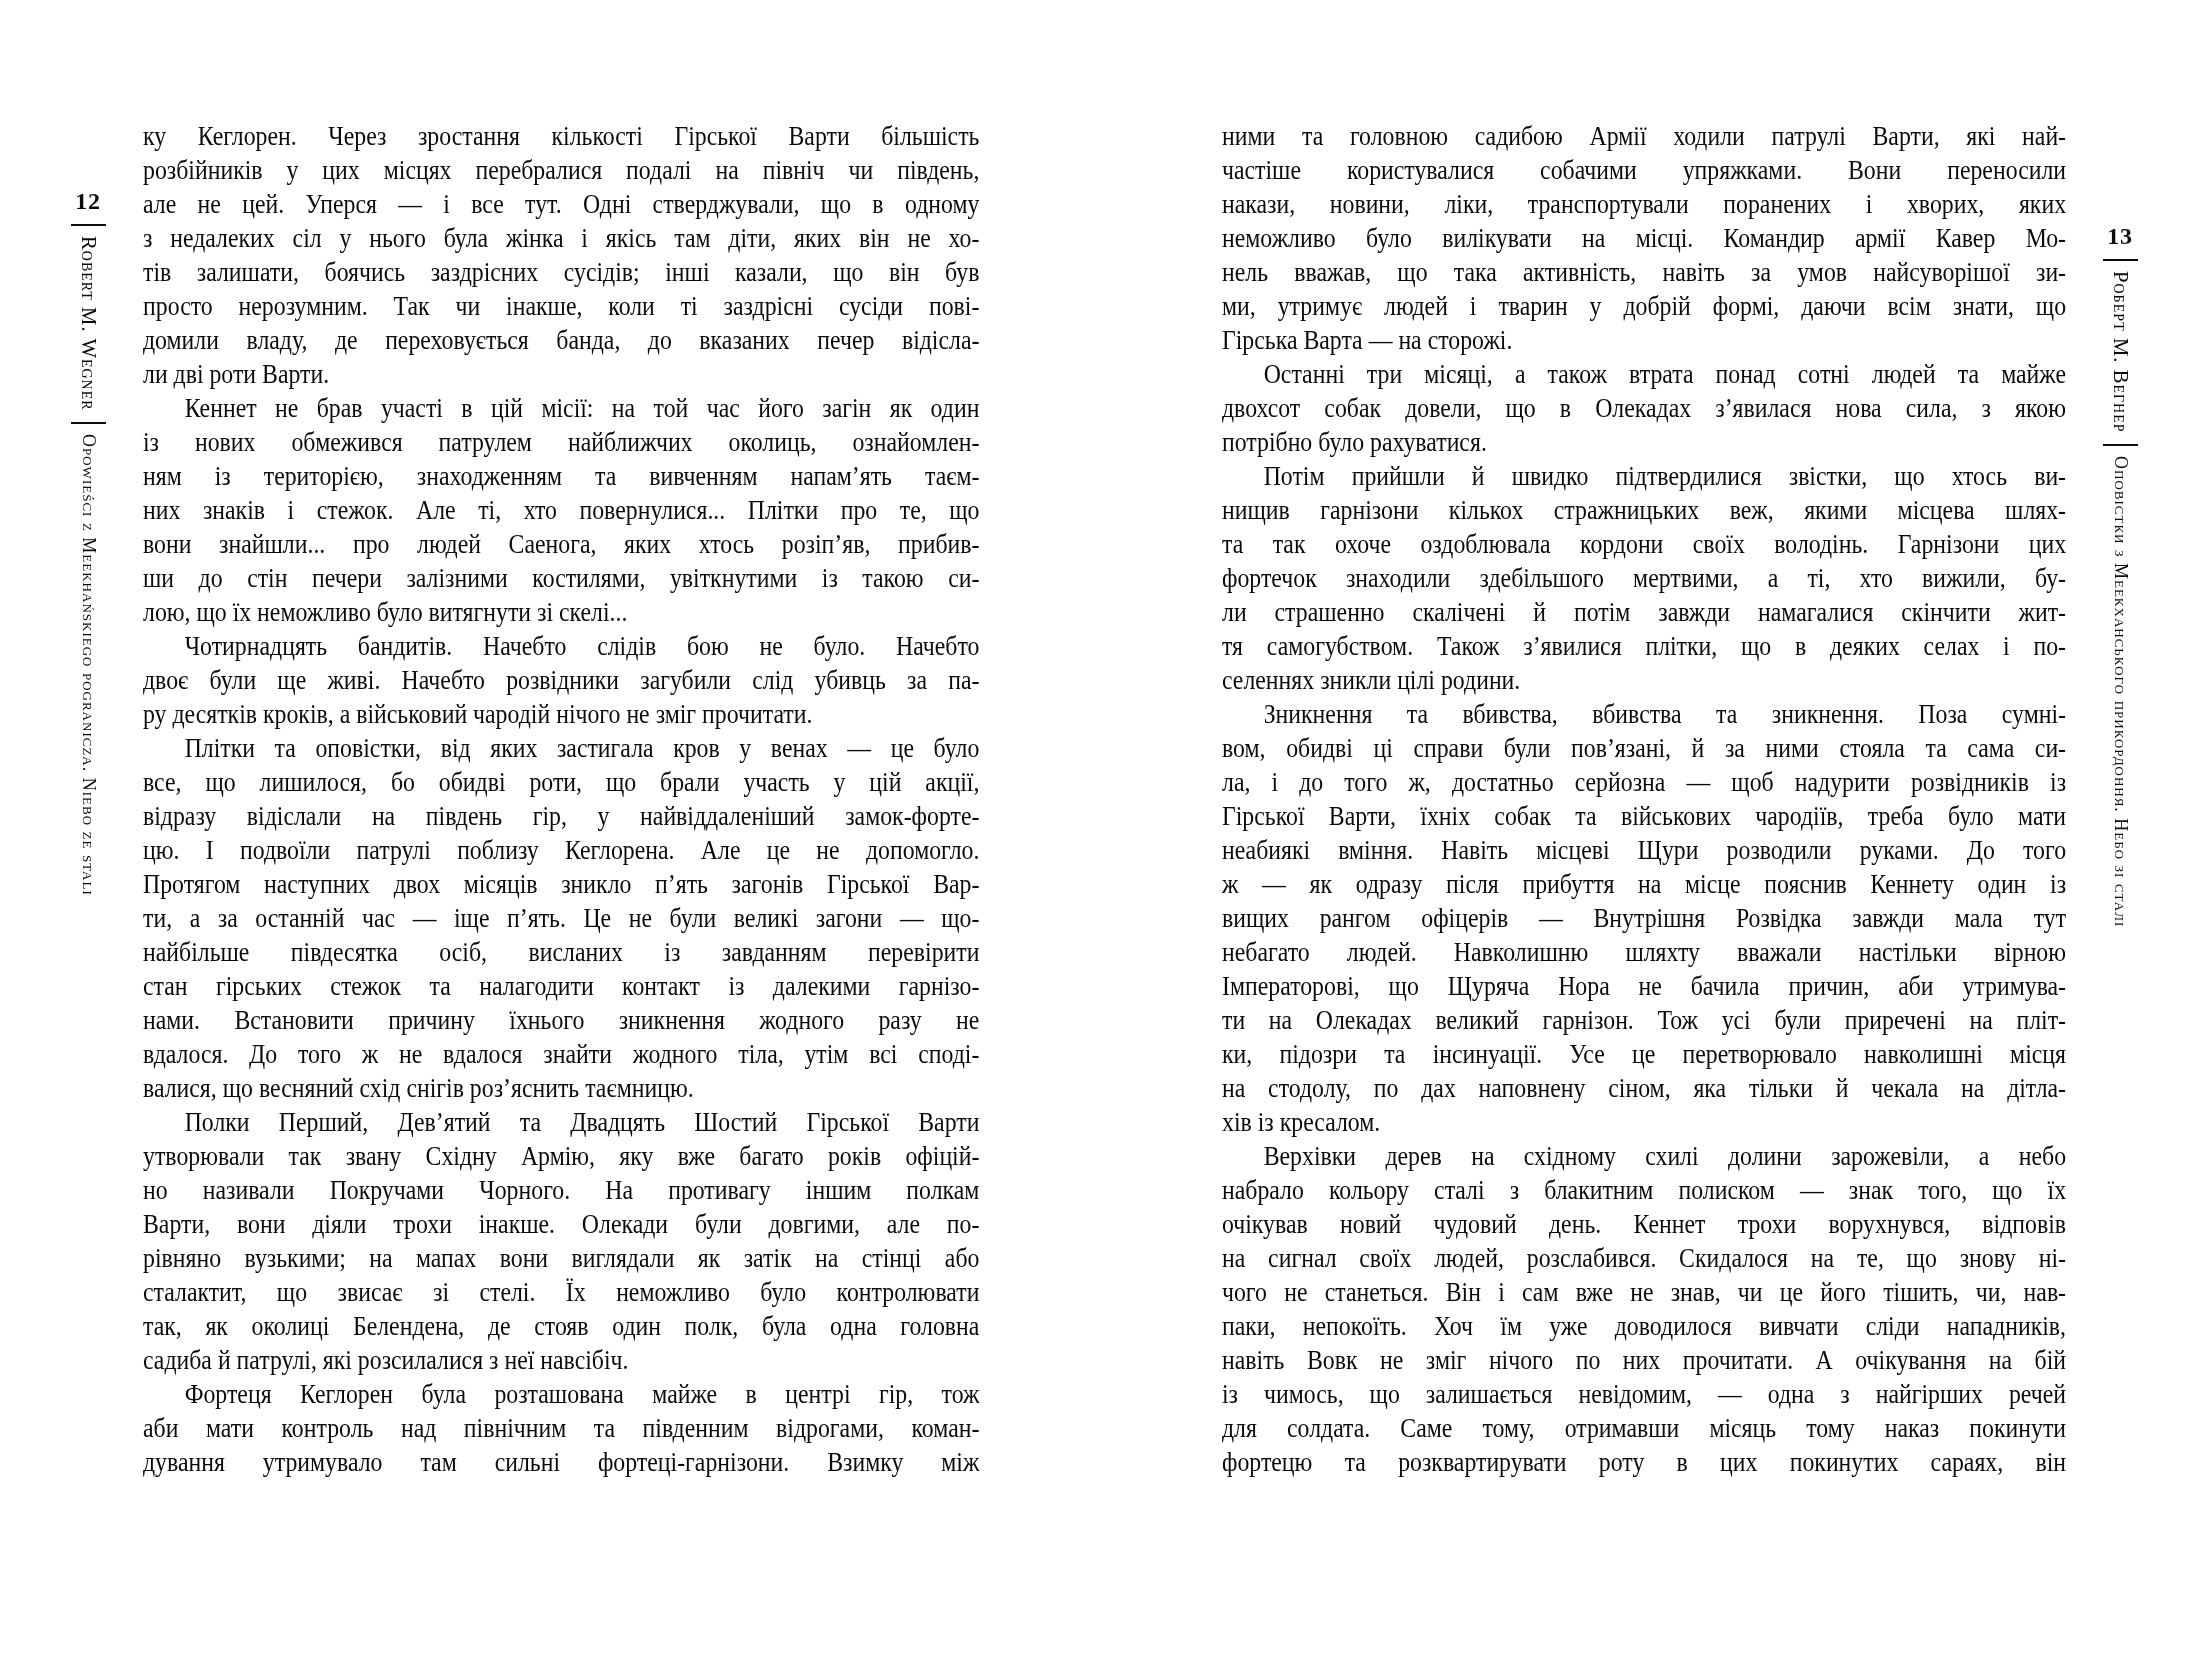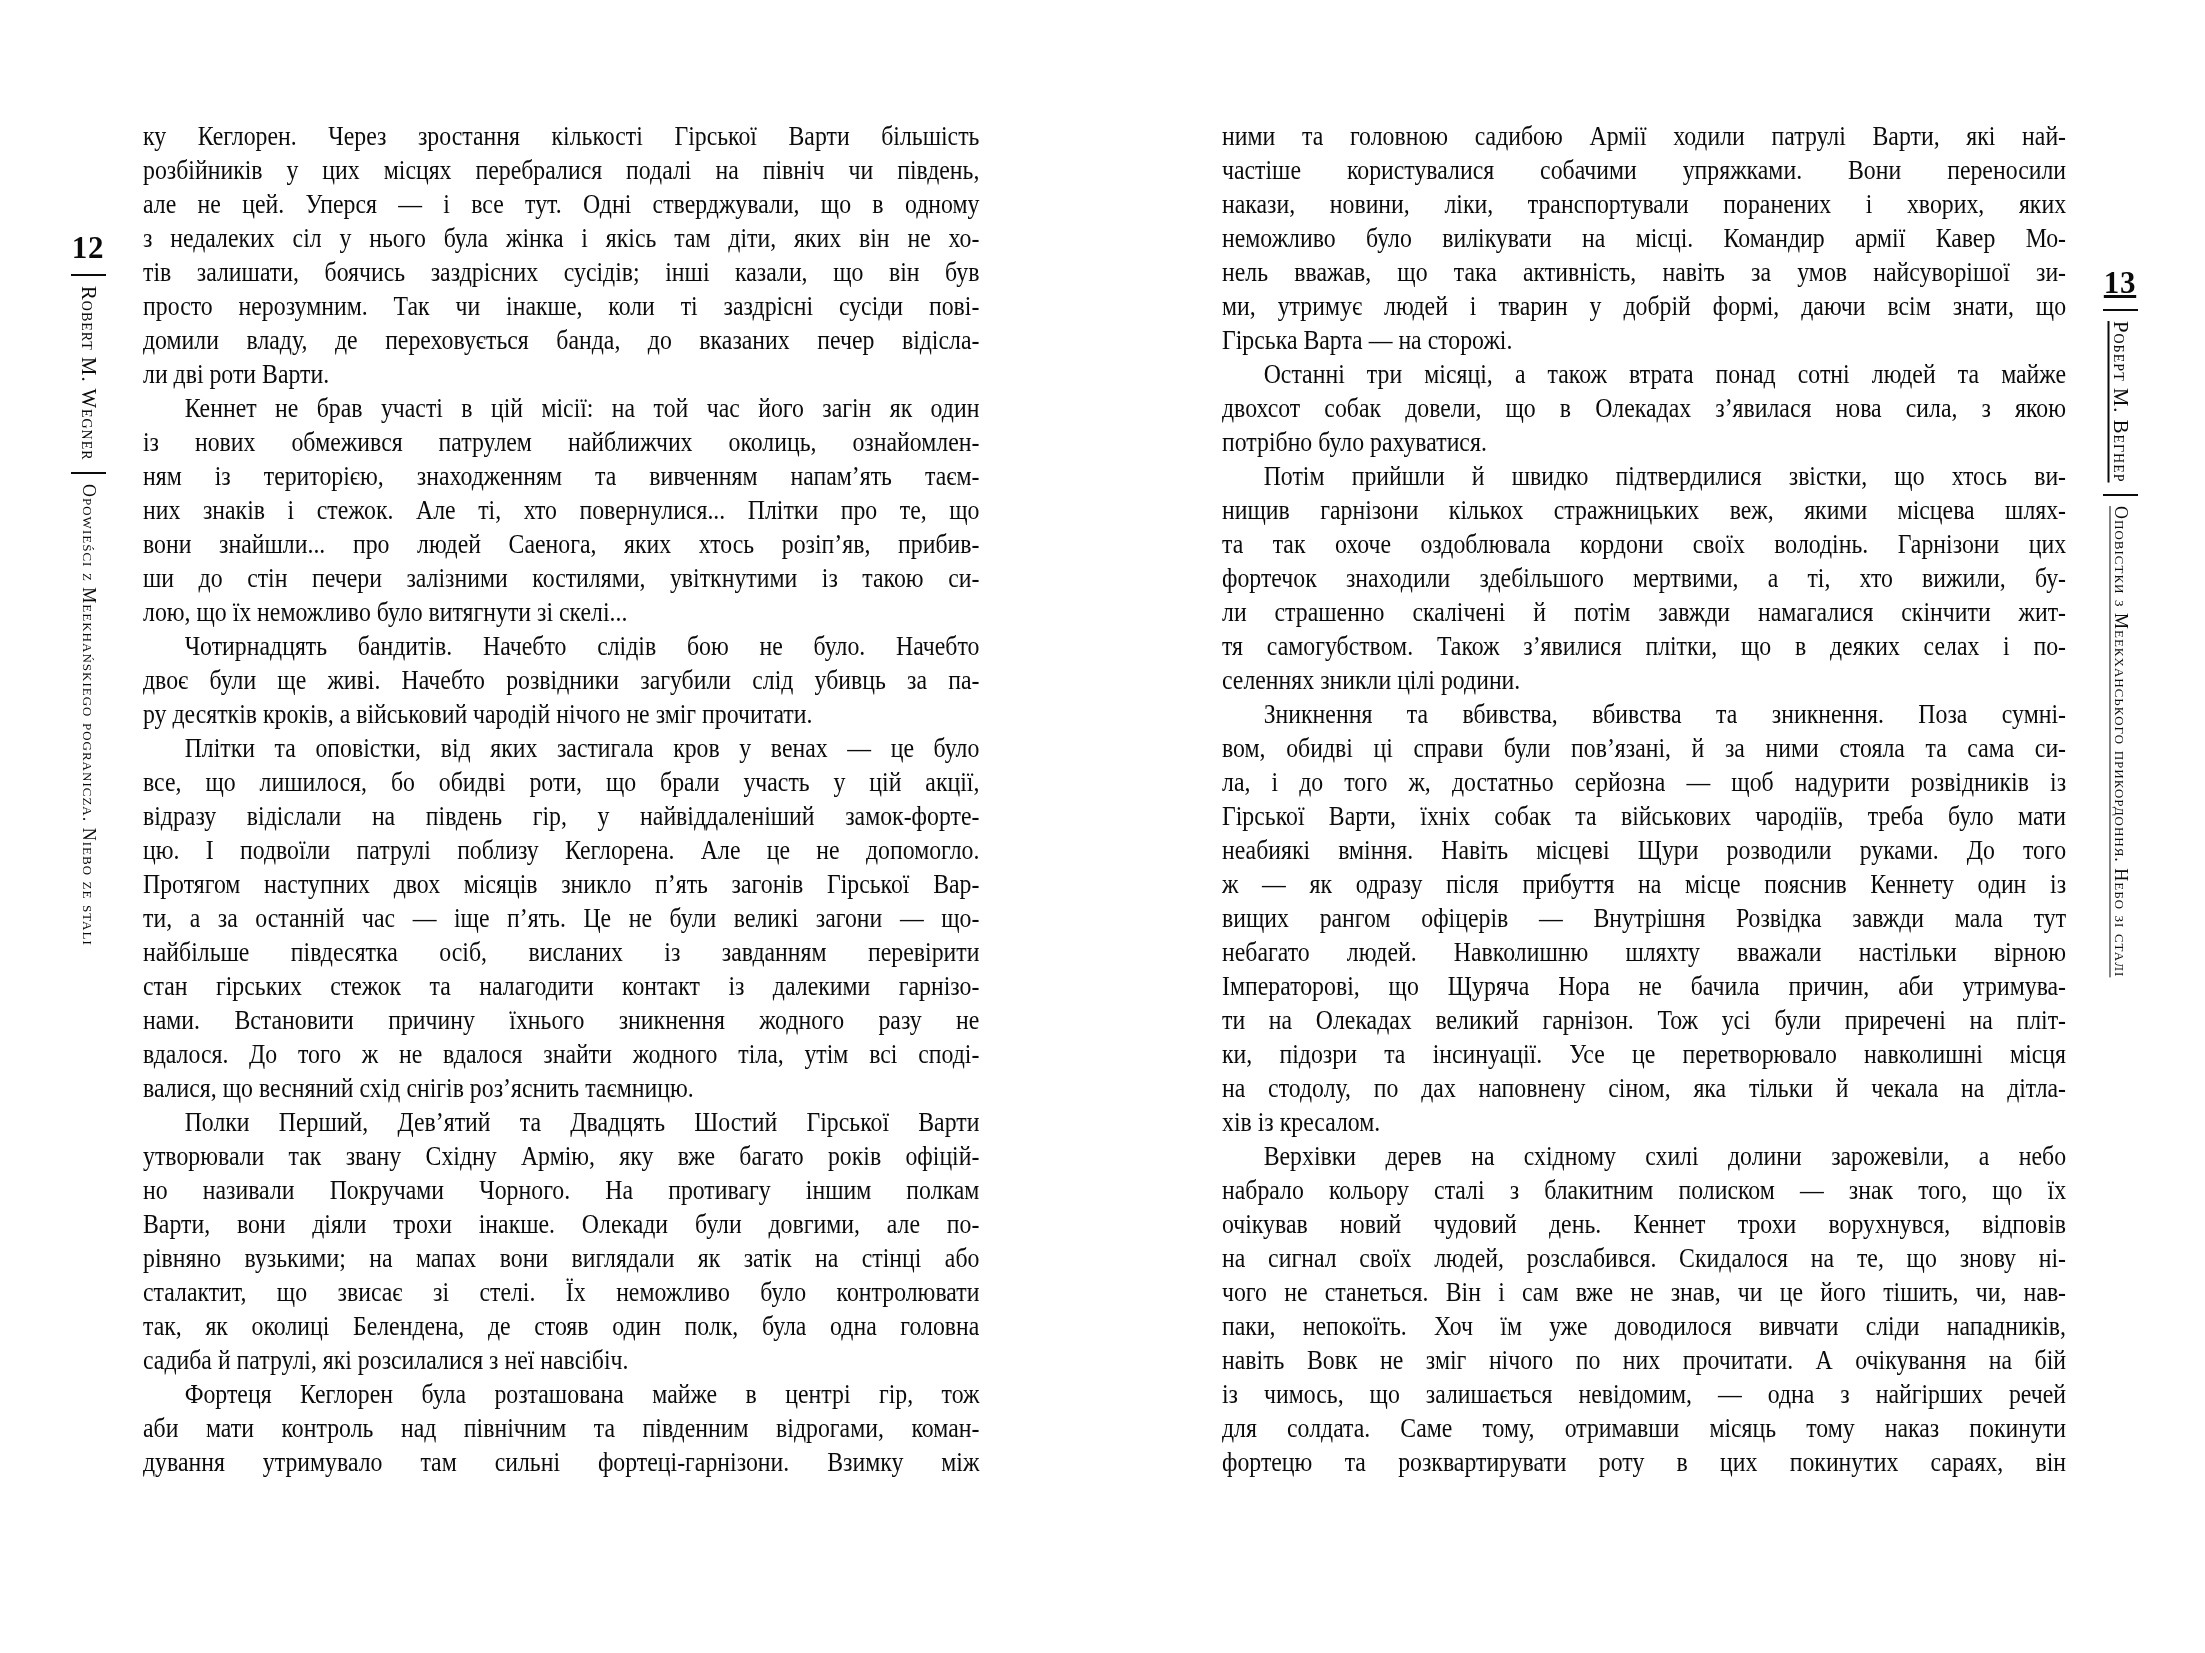--- a/index.html
+++ b/index.html
@@ -37,28 +37,27 @@
   
   .sidebar {
     position: absolute;
     width: 44px;
     display: flex;
     flex-direction: column;
     align-items: center;
     gap: 10.7px;
   }
   .sidebar-left  { left: 66px;   top: 189px; }
-  .sidebar-right { left: 2098px; top: 224px; text-decoration: underline; }
+  .sidebar-right { left: 2098px; top: 224px; }
 
   .folio {
-    font-size: 31px;
+    font-size: 24px;
     font-weight: bold;
     line-height: 1;
     letter-spacing: 0.7px;
-    margin-top: 43px;
   }
   .rule {
     width: 35px;
     height: 2px;
     background: #0b0b0b;
   }
   .vtext {
     writing-mode: vertical-rl;
     text-orientation: mixed;
     font-variant: small-caps;

